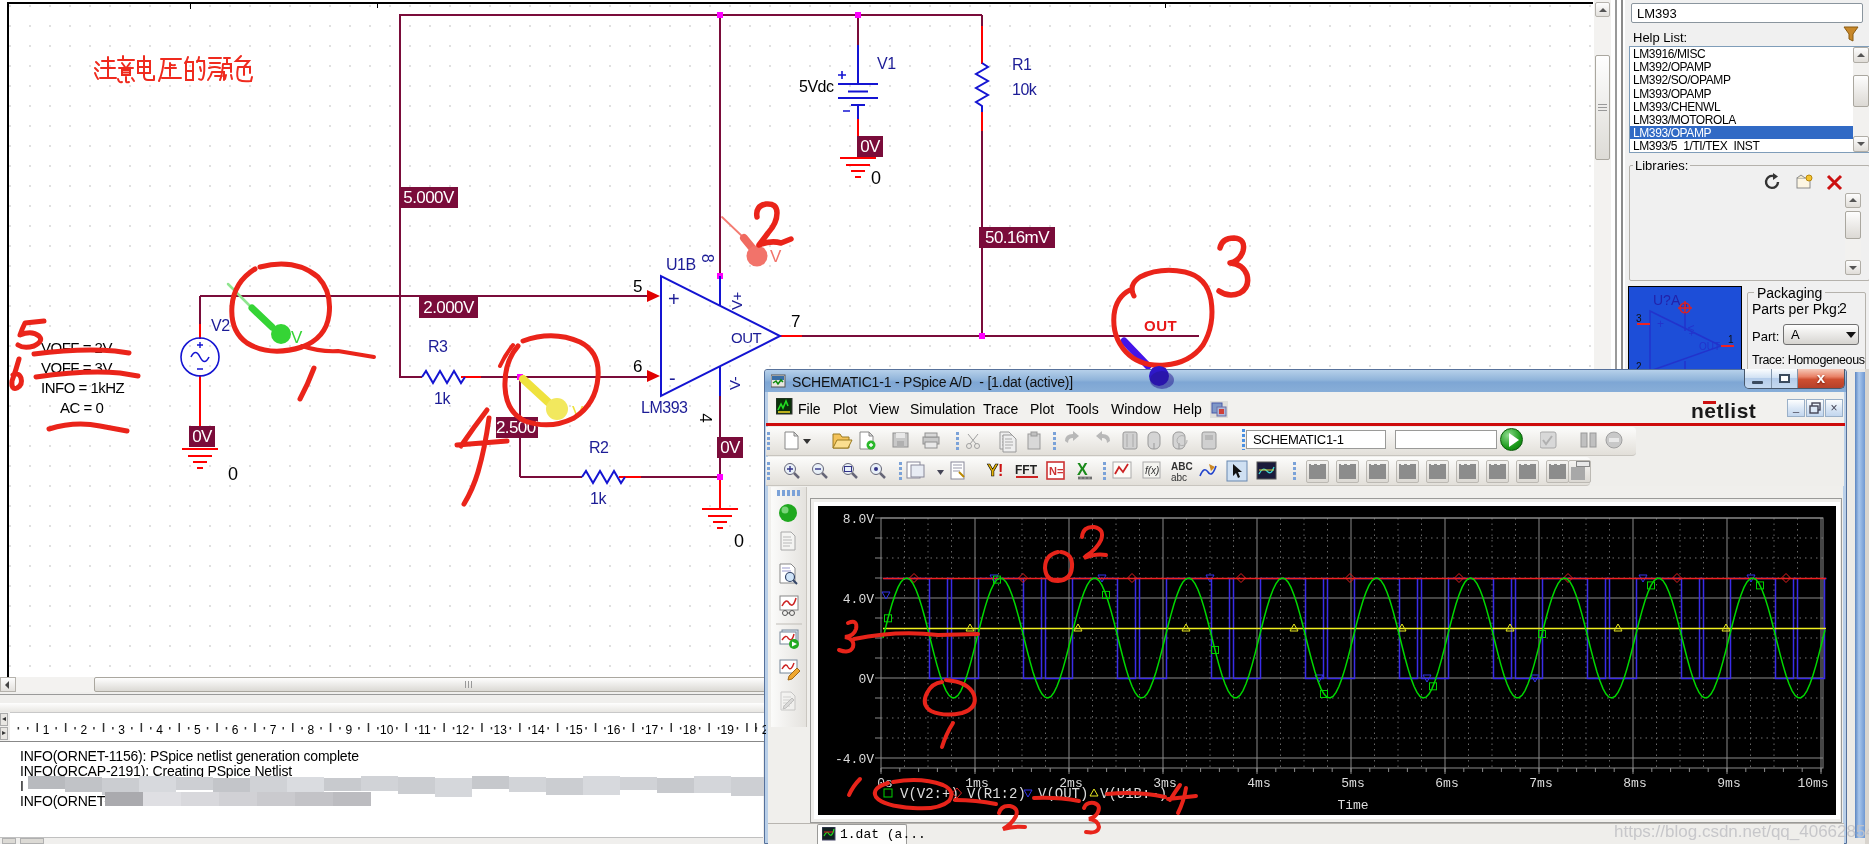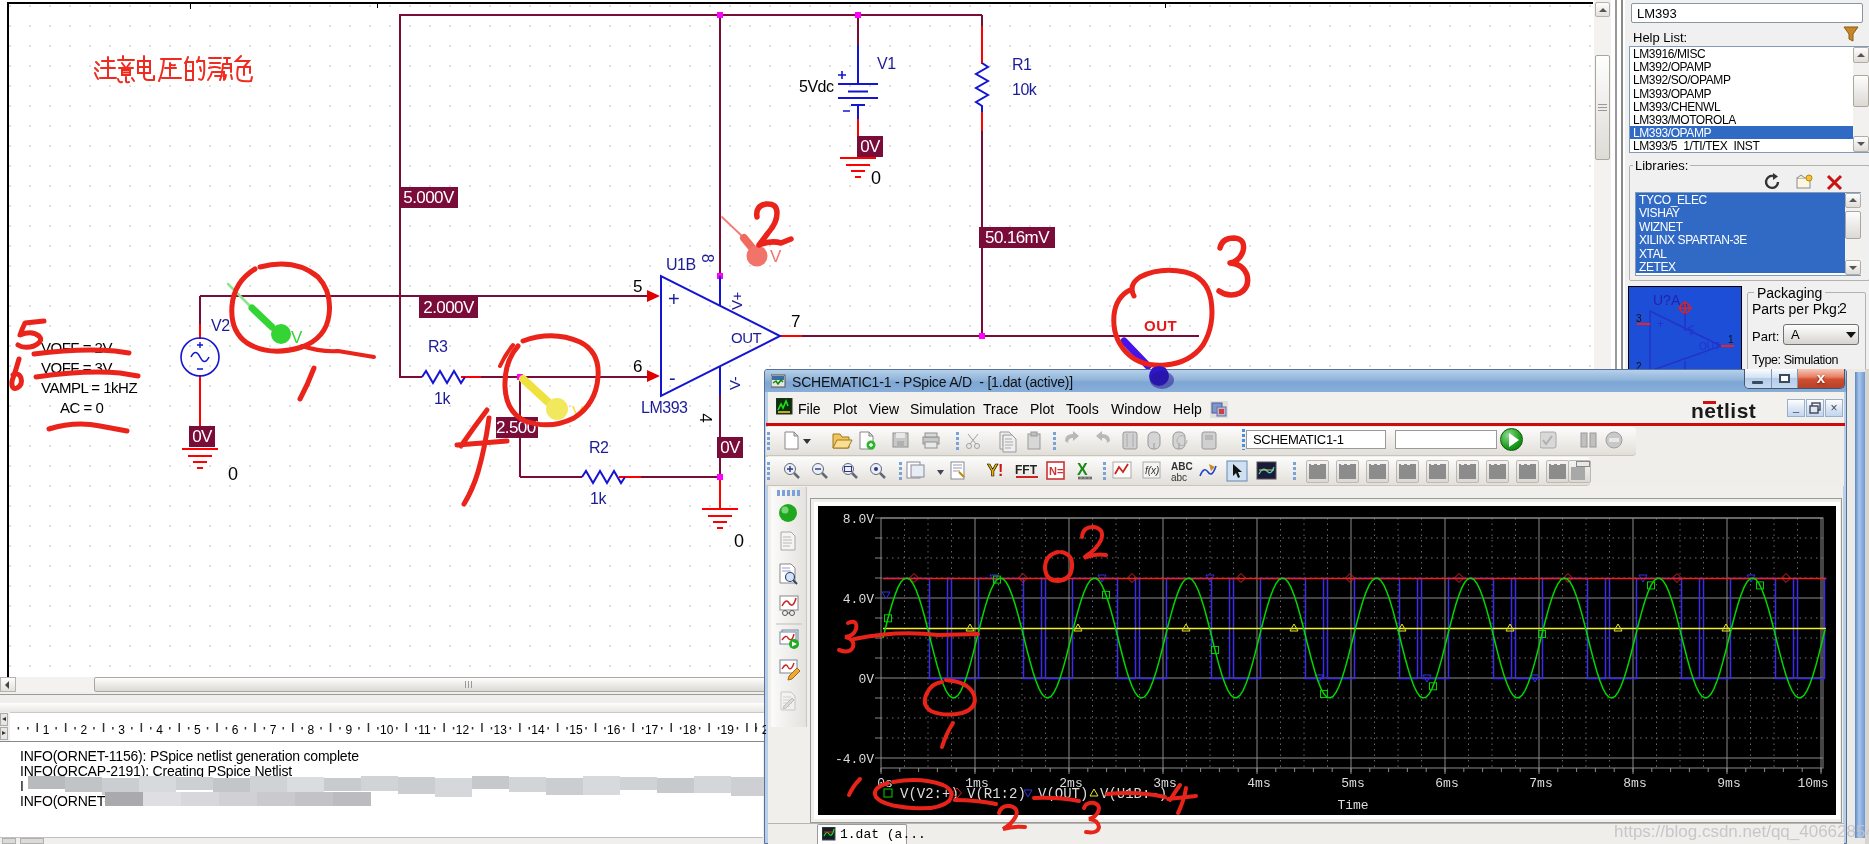--- a/index.html
+++ b/index.html
@@ -116,21 +116,21 @@
 <div class="ctext" style="left:726px;top:390px;transform:rotate(-90deg);transform-origin:left top;font-size:15px">V-</div>
 <div class="pin" style="left:633px;top:277px">5</div>
 <div class="pin" style="left:633px;top:357px">6</div>
 <div class="pin" style="left:791px;top:312px">7</div>
 <div class="pin" style="left:700px;top:408px;transform:rotate(90deg)">4</div>
 <div class="btext" style="left:228px;top:464px;font-size:18px">0</div>
 <div class="btext" style="left:871px;top:168px;font-size:18px">0</div>
 <div class="btext" style="left:734px;top:531px;font-size:18px">0</div>
 <div class="btext" style="left:41px;top:339px;font-size:15px">VOFF = 2V</div>
 <div class="btext" style="left:41px;top:359px;font-size:15px">VOFF = 3V</div>
-<div class="btext" style="left:41px;top:379px;font-size:15px">VAMPL = 1kHZ</div>
+<div class="btext" style="left:41px;top:379px;font-size:15px">INFO = 1kHZ</div>
 <div class="btext" style="left:60px;top:399px;font-size:15px">AC = 0</div>
 <div class="abs" style="left:1144px;top:317px;color:#e81818;font-size:15px;font-weight:600;letter-spacing:0.5px">OUT</div>
 
 <div class="mlab" style="left:399px;top:187px;width:59px;height:21px">5.000V</div>
 <div class="mlab" style="left:419px;top:297px;width:59px;height:21px">2.000V</div>
 <div class="mlab" style="left:496px;top:417px;width:42px;height:21px">2.500V</div>
 <div class="mlab" style="left:979px;top:227px;width:76px;height:21px">50.16mV</div>
 <div class="mlab" style="left:189px;top:426px;width:26px;height:21px">0V</div>
 <div class="mlab" style="left:857px;top:136px;width:26px;height:21px">0V</div>
 <div class="mlab" style="left:717px;top:437px;width:26px;height:21px">0V</div>
@@ -208,28 +208,20 @@
         <path d="M9,0 L9,7 L14,3.5 Z" fill="#333"></path>
       </svg>
  <svg class="abs" style="left:171px;top:174px" width="17" height="17" viewBox="0 0 17 17">
         <rect x="1" y="4" width="13" height="10" fill="#fdf6e3" stroke="#8a8a8a"></rect>
         <path d="M1,4 L5,1 L9,4" fill="#efe6c8" stroke="#8a8a8a"></path>
         <circle cx="13" cy="4" r="3" fill="#f4c430" stroke="#b8860b"></circle>
       </svg>
  <svg class="abs" style="left:201px;top:174px" width="17" height="17" viewBox="0 0 17 17">
         <path d="M2,2 L15,15 M15,2 L2,15" stroke="#cc1111" stroke-width="3"></path>
       </svg>
- <div class="abs" style="left:10px;top:192px;width:226px;height:84px;background:#fff;border:1px solid #7f9db9">
-   <div class="lbrow sel" style="height:13.4px">TYCO_ELEC</div>
-   <div class="lbrow sel" style="height:13.4px">VISHAY</div>
-   <div class="lbrow sel" style="height:13.4px">WIZNET</div>
-   <div class="lbrow sel" style="height:13.4px">XILINX SPARTAN-3E</div>
-   <div class="lbrow sel" style="height:13.4px">XTAL</div>
-   <div class="lbrow sel" style="height:13.4px">ZETEX</div>
- </div>
  <div class="abs" style="left:220px;top:193px;width:16px;height:82px;background:#f2f1ef"></div>
  <div class="abs" style="left:220px;top:193px;width:16px;height:15px;background:linear-gradient(#fdfdfd,#e0ddd8);border:1px solid #b0ada6;border-radius:2px"></div>
  <div class="abs" style="left:224px;top:198px;width:0;height:0;border-left:4px solid transparent;border-right:4px solid transparent;border-bottom:4px solid #555"></div>
  <div class="abs" style="left:220px;top:260px;width:16px;height:15px;background:linear-gradient(#fdfdfd,#e0ddd8);border:1px solid #b0ada6;border-radius:2px"></div>
  <div class="abs" style="left:224px;top:266px;width:0;height:0;border-left:4px solid transparent;border-right:4px solid transparent;border-top:4px solid #555"></div>
  <div class="abs" style="left:220px;top:211px;width:16px;height:28px;background:linear-gradient(#fdfdfd,#dcd9d4);border:1px solid #aaa79f;border-radius:2px"></div>
 
  <div class="abs" style="left:3px;top:286px;width:114px;height:87px;background:#1d4ed8;border:1px solid #000">
   <svg width="112" height="85" viewBox="0 0 112 85">
    <text x="24" y="18" fill="#2222aa" font-size="14">U?A</text>
@@ -248,21 +240,21 @@
   </svg>
  </div>
 
  <div class="abs" style="left:122px;top:292px;width:119px;height:81px;border:1px solid #b5b2ac;border-radius:2px"></div>
  <div class="abs" style="left:129px;top:285px;font-size:14px;background:#f0f0f0;padding:0 3px">Packaging</div>
  <div class="abs" style="left:127px;top:301px;font-size:14px">Parts per Pkg:</div>
  <div class="abs" style="left:214px;top:300px;font-size:14px">2</div>
  <div class="abs" style="left:127px;top:329px;font-size:13px">Part:</div>
  <div class="abs" style="left:158px;top:324px;width:76px;height:21px;background:linear-gradient(#fefefe,#d6d4d0);border:1px solid #707070;border-radius:3px;font-size:13px;padding:2px 0 0 7px">A</div>
  <div class="abs" style="left:221px;top:332px;width:0;height:0;border-left:5px solid transparent;border-right:5px solid transparent;border-top:6px solid #111"></div>
- <div class="abs" style="left:127px;top:353px;font-size:12.5px;letter-spacing:-0.4px">Type: Simulation</div>
+ <div class="abs" style="left:127px;top:353px;font-size:12.5px;letter-spacing:-0.4px">Trace: Homogeneous</div>
 </div>
 
 <div class="abs" style="left:0;top:677px;width:770px;height:15px;background:#f3f2f0"></div>
 <div class="abs" style="left:0;top:677px;width:16px;height:15px;background:linear-gradient(#fdfdfd,#e3e1dd);border:1px solid #b5b2ac"></div>
 <div class="abs" style="left:5px;top:681px;width:0;height:0;border-top:4px solid transparent;border-bottom:4px solid transparent;border-right:4px solid #444"></div>
 <div class="abs" style="left:94px;top:677px;width:676px;height:15px;background:linear-gradient(#fefefe,#dbd9d4);border:1px solid #aaa79f;border-radius:2px"></div>
 <div class="abs" style="left:465px;top:681px;width:1px;height:7px;background:#999"></div>
 <div class="abs" style="left:468px;top:681px;width:1px;height:7px;background:#999"></div>
 <div class="abs" style="left:471px;top:681px;width:1px;height:7px;background:#999"></div>
 <div class="abs" style="left:0;top:692px;width:770px;height:152px;background:#f0efed"></div>

